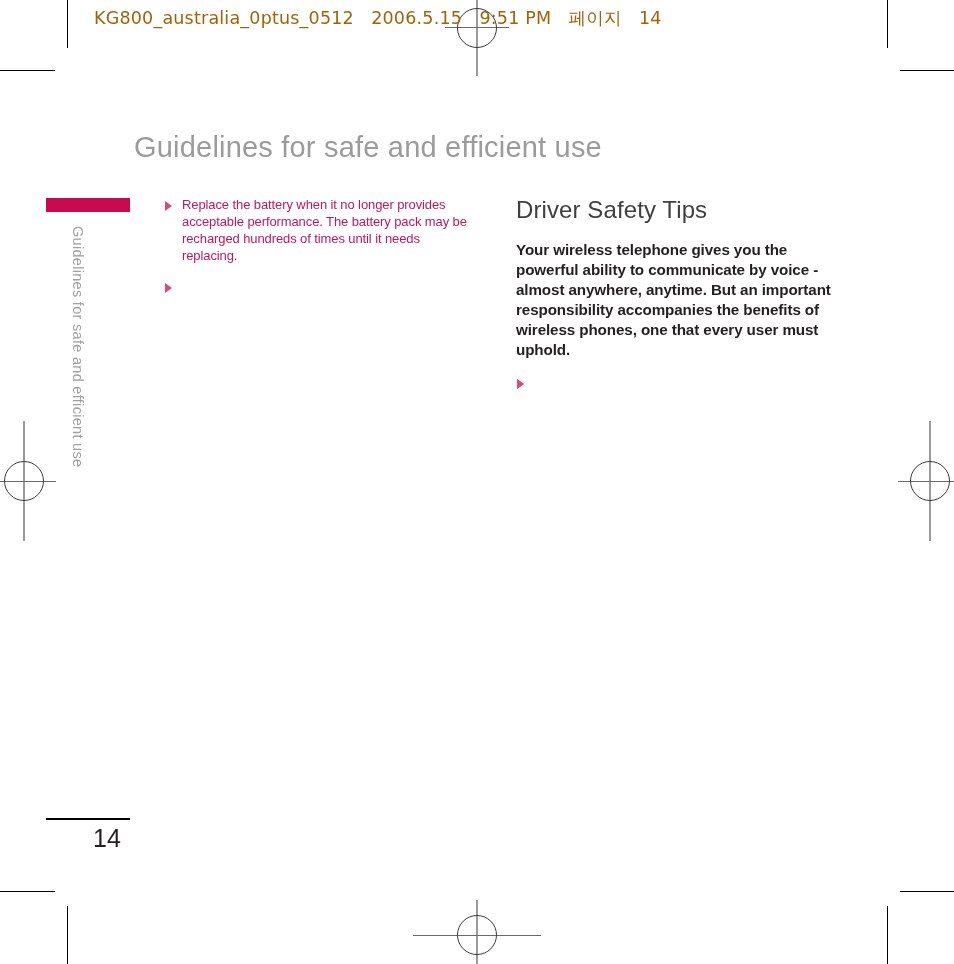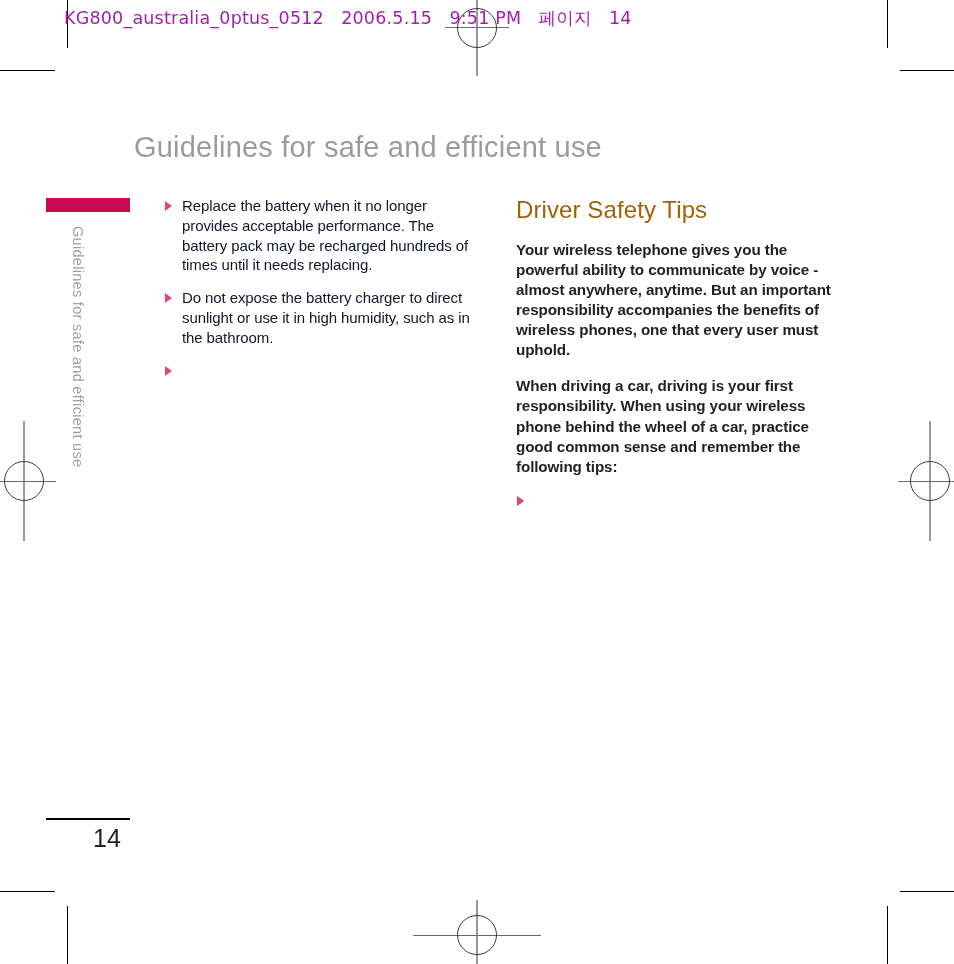--- a/index.html
+++ b/index.html
@@ -28,26 +28,26 @@
     border: 1px solid #3a3a3a;
     border-radius: 50%;
     box-sizing: border-box;
   }
   .reg .hair-v { position: absolute; width: 2px; background: #9a9a9a; }
   .reg .hair-h { position: absolute; height: 1px; background: #6a6a6a; }
 
   
   .slug {
     position: absolute;
-    left: 64px;
+    left: 94px;
     top: 6px;
     font-family: "DejaVu Sans", sans-serif;
     font-size: 17.5px;
     letter-spacing: 0.2px;
-    color: #a21caf;
+    color: #a16207;
     white-space: nowrap;
   }
   .slug .kr { font-family: "DejaVu Sans", sans-serif; }
 
   
   .page-title {
     position: absolute;
     left: 134px;
     top: 112px;
     font-size: 29px;
@@ -82,42 +82,42 @@
   .col {
     position: absolute;
     top: 196px;
   }
   .col-left  { left: 164px; width: 312px; }
   .col-right { left: 516px; width: 316px; }
 
   .section-heading {
     font-size: 24px;
     font-weight: 400;
-    color: #a16207;
+    color: #404040;
     margin: 0 0 12px 0;
     letter-spacing: 0.1px;
   }
 
   p.body-bold {
     margin: 16px 0 14px 0;
     font-size: 15.2px;
     font-weight: bold;
     line-height: 1.32;
     color: #231f20;
     letter-spacing: -0.1px;
   }
 
   ul.bullets { list-style: none; margin: 0; padding: 0; }
   ul.bullets > li {
     position: relative;
     padding-left: 18px;
     margin-bottom: 13px;
-    font-size: 15px;
+    font-size: 13px;
     line-height: 1.32;
-    color: #0f172a;
+    color: #be185d;
     letter-spacing: -0.1px;
   }
   ul.bullets > li:last-child { margin-bottom: 0; }
   .bullet-mark {
     position: absolute;
     left: 1px;
     top: 5px;
     width: 0; height: 0;
     border-left: 7px solid #d94a7a;
     border-top: 5px solid transparent;
@@ -201,33 +201,28 @@
 <div class="side-label">Guidelines for safe and efficient use</div>
 
 <div class="col col-left">
   <ul class="bullets">
     <li>
       <span class="bullet-mark"></span>
       <span>Replace the battery when it no longer provides acceptable performance. The battery pack may be recharged hundreds of times until it needs replacing.</span>
     </li>
     <li>
       <span class="bullet-mark"></span>
-      <span>Do not expose the battery charger to direct sunlight or use it in high humidity, such as in the bathroom.</span>
-    </li>
-    <li>
-      <span class="bullet-mark"></span>
     </li>
   </ul>
 </div>
 
 <div class="col col-right">
   <h2 class="section-heading">Driver Safety Tips</h2>
 
   <p class="body-bold">Your wireless telephone gives you the powerful ability to communicate by voice - almost anywhere, anytime. But an important responsibility accompanies the benefits of wireless phones, one that every user must uphold.</p>
-  <p class="body-bold">When driving a car, driving is your first responsibility. When using your wireless phone behind the wheel of a car, practice good common sense and remember the following tips:</p>
 
   <ul class="bullets">
     <li>
       <span class="bullet-mark"></span>
     </li>
     <li>
       <span class="bullet-mark"></span>
     </li>
   </ul>
 </div>

